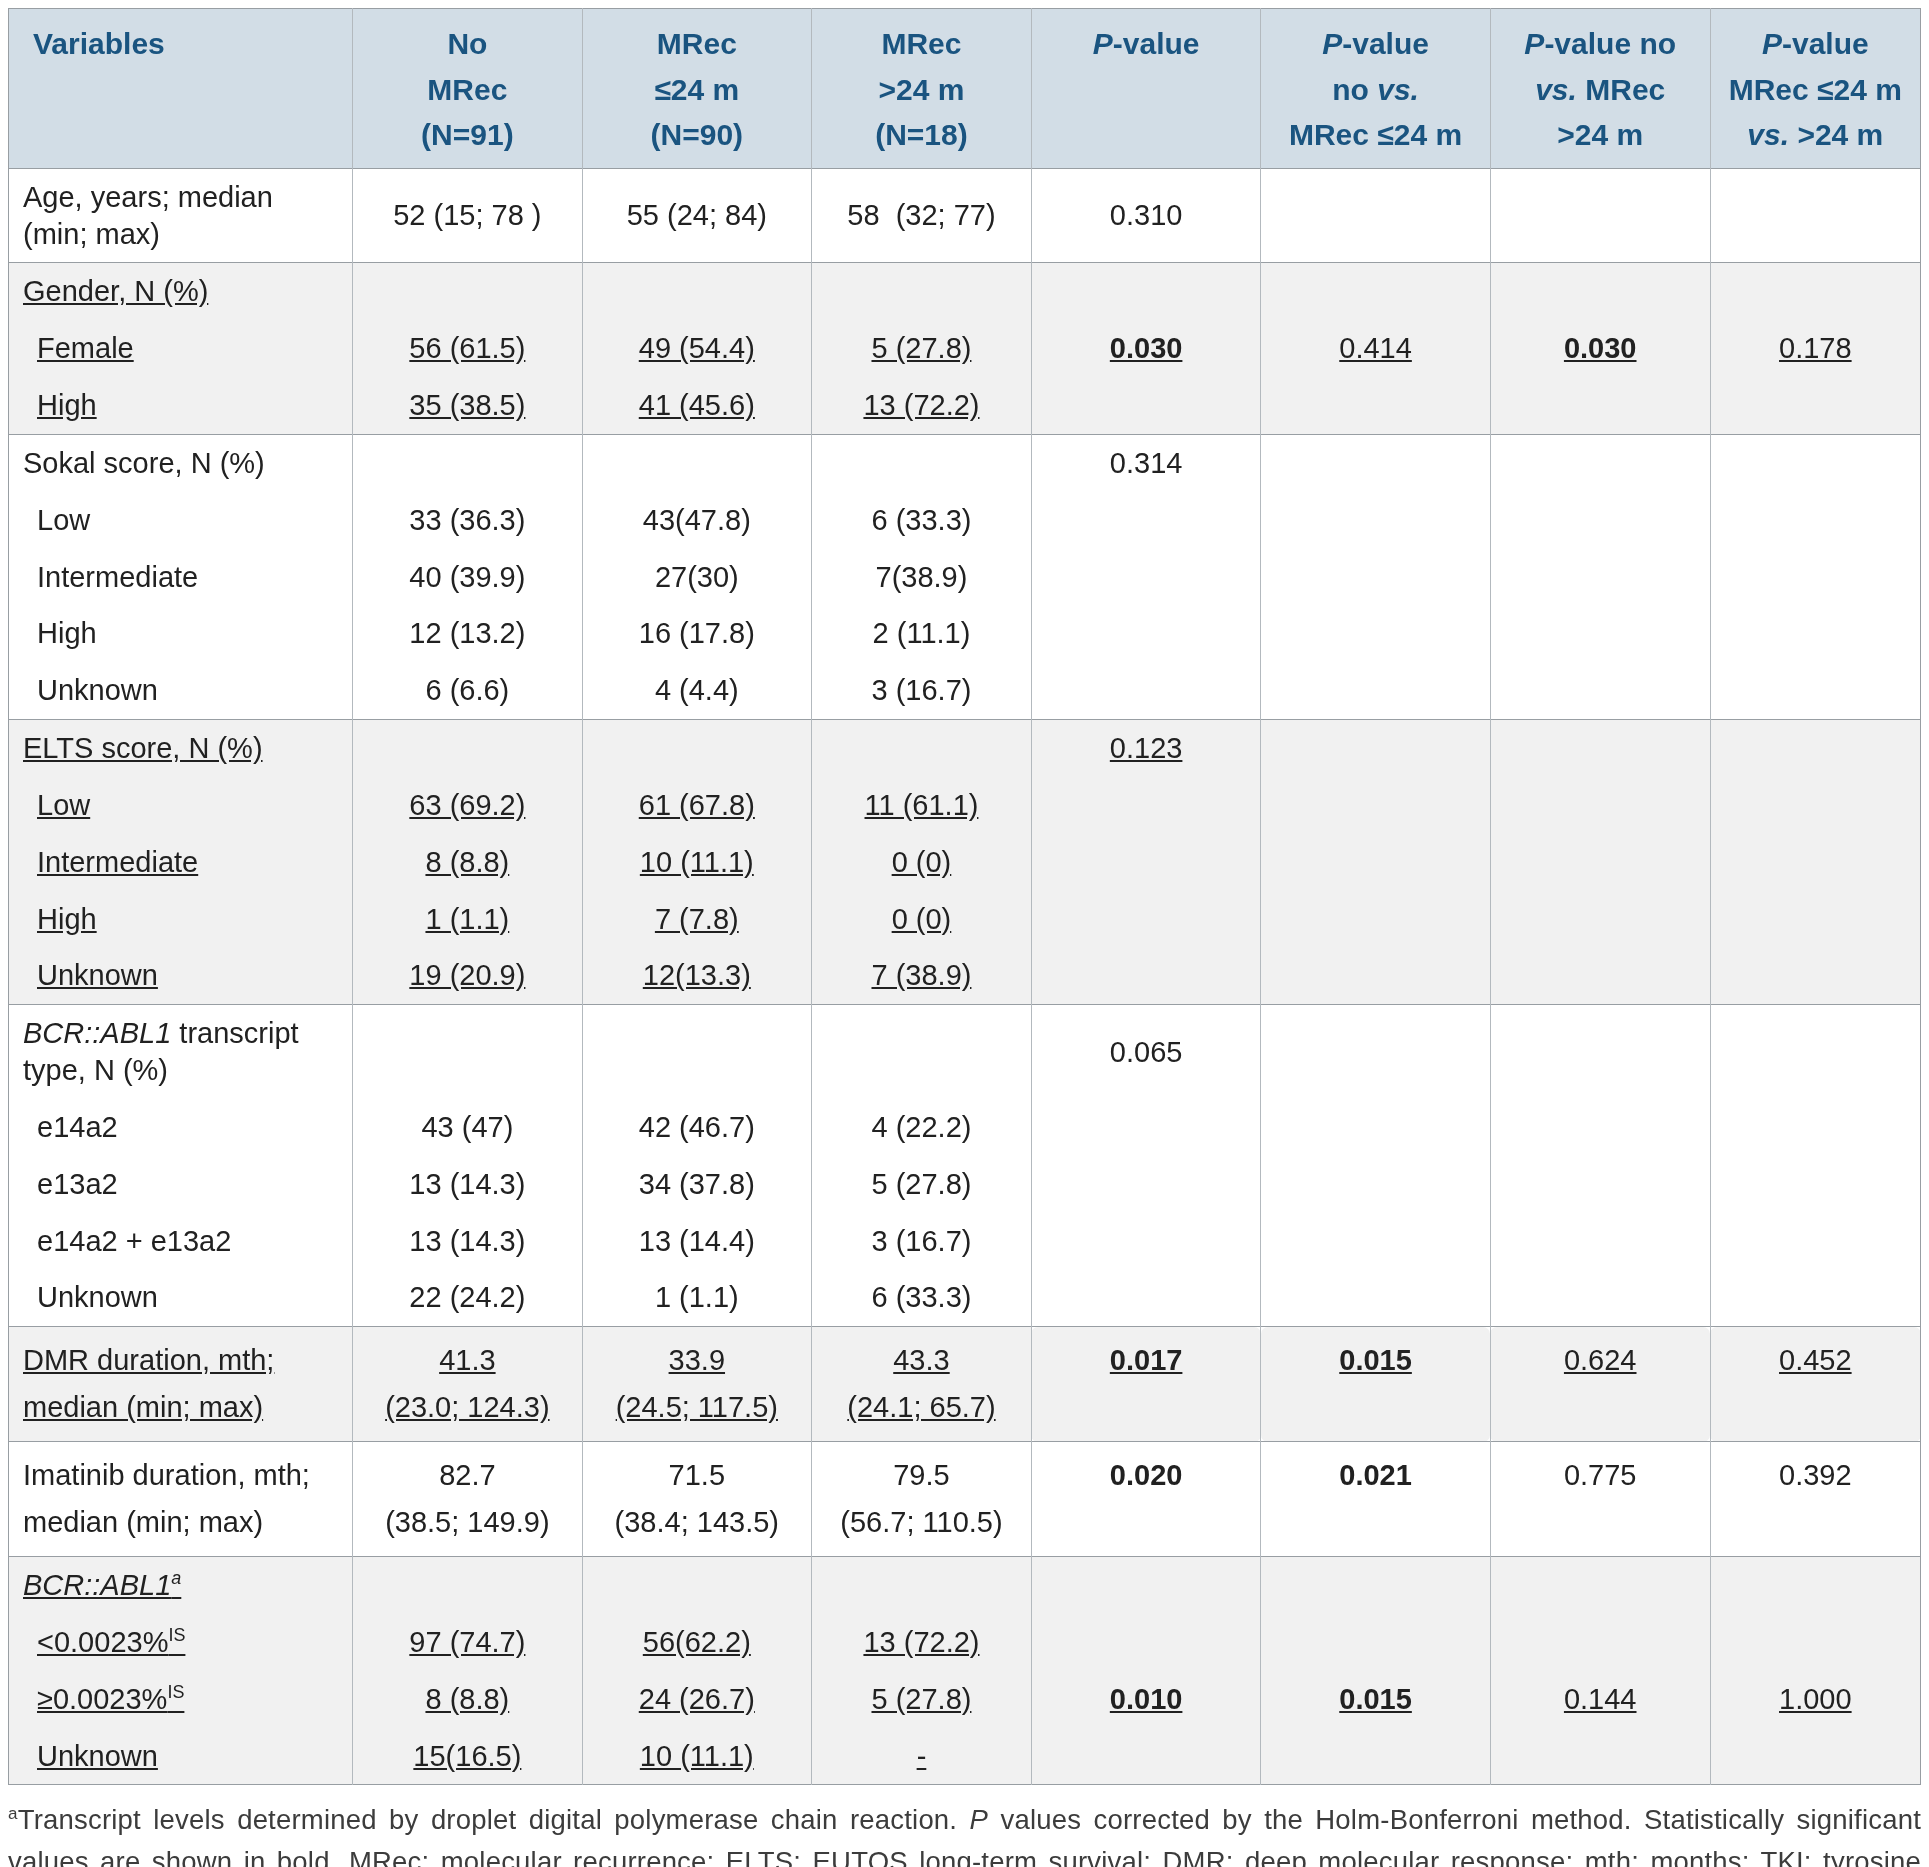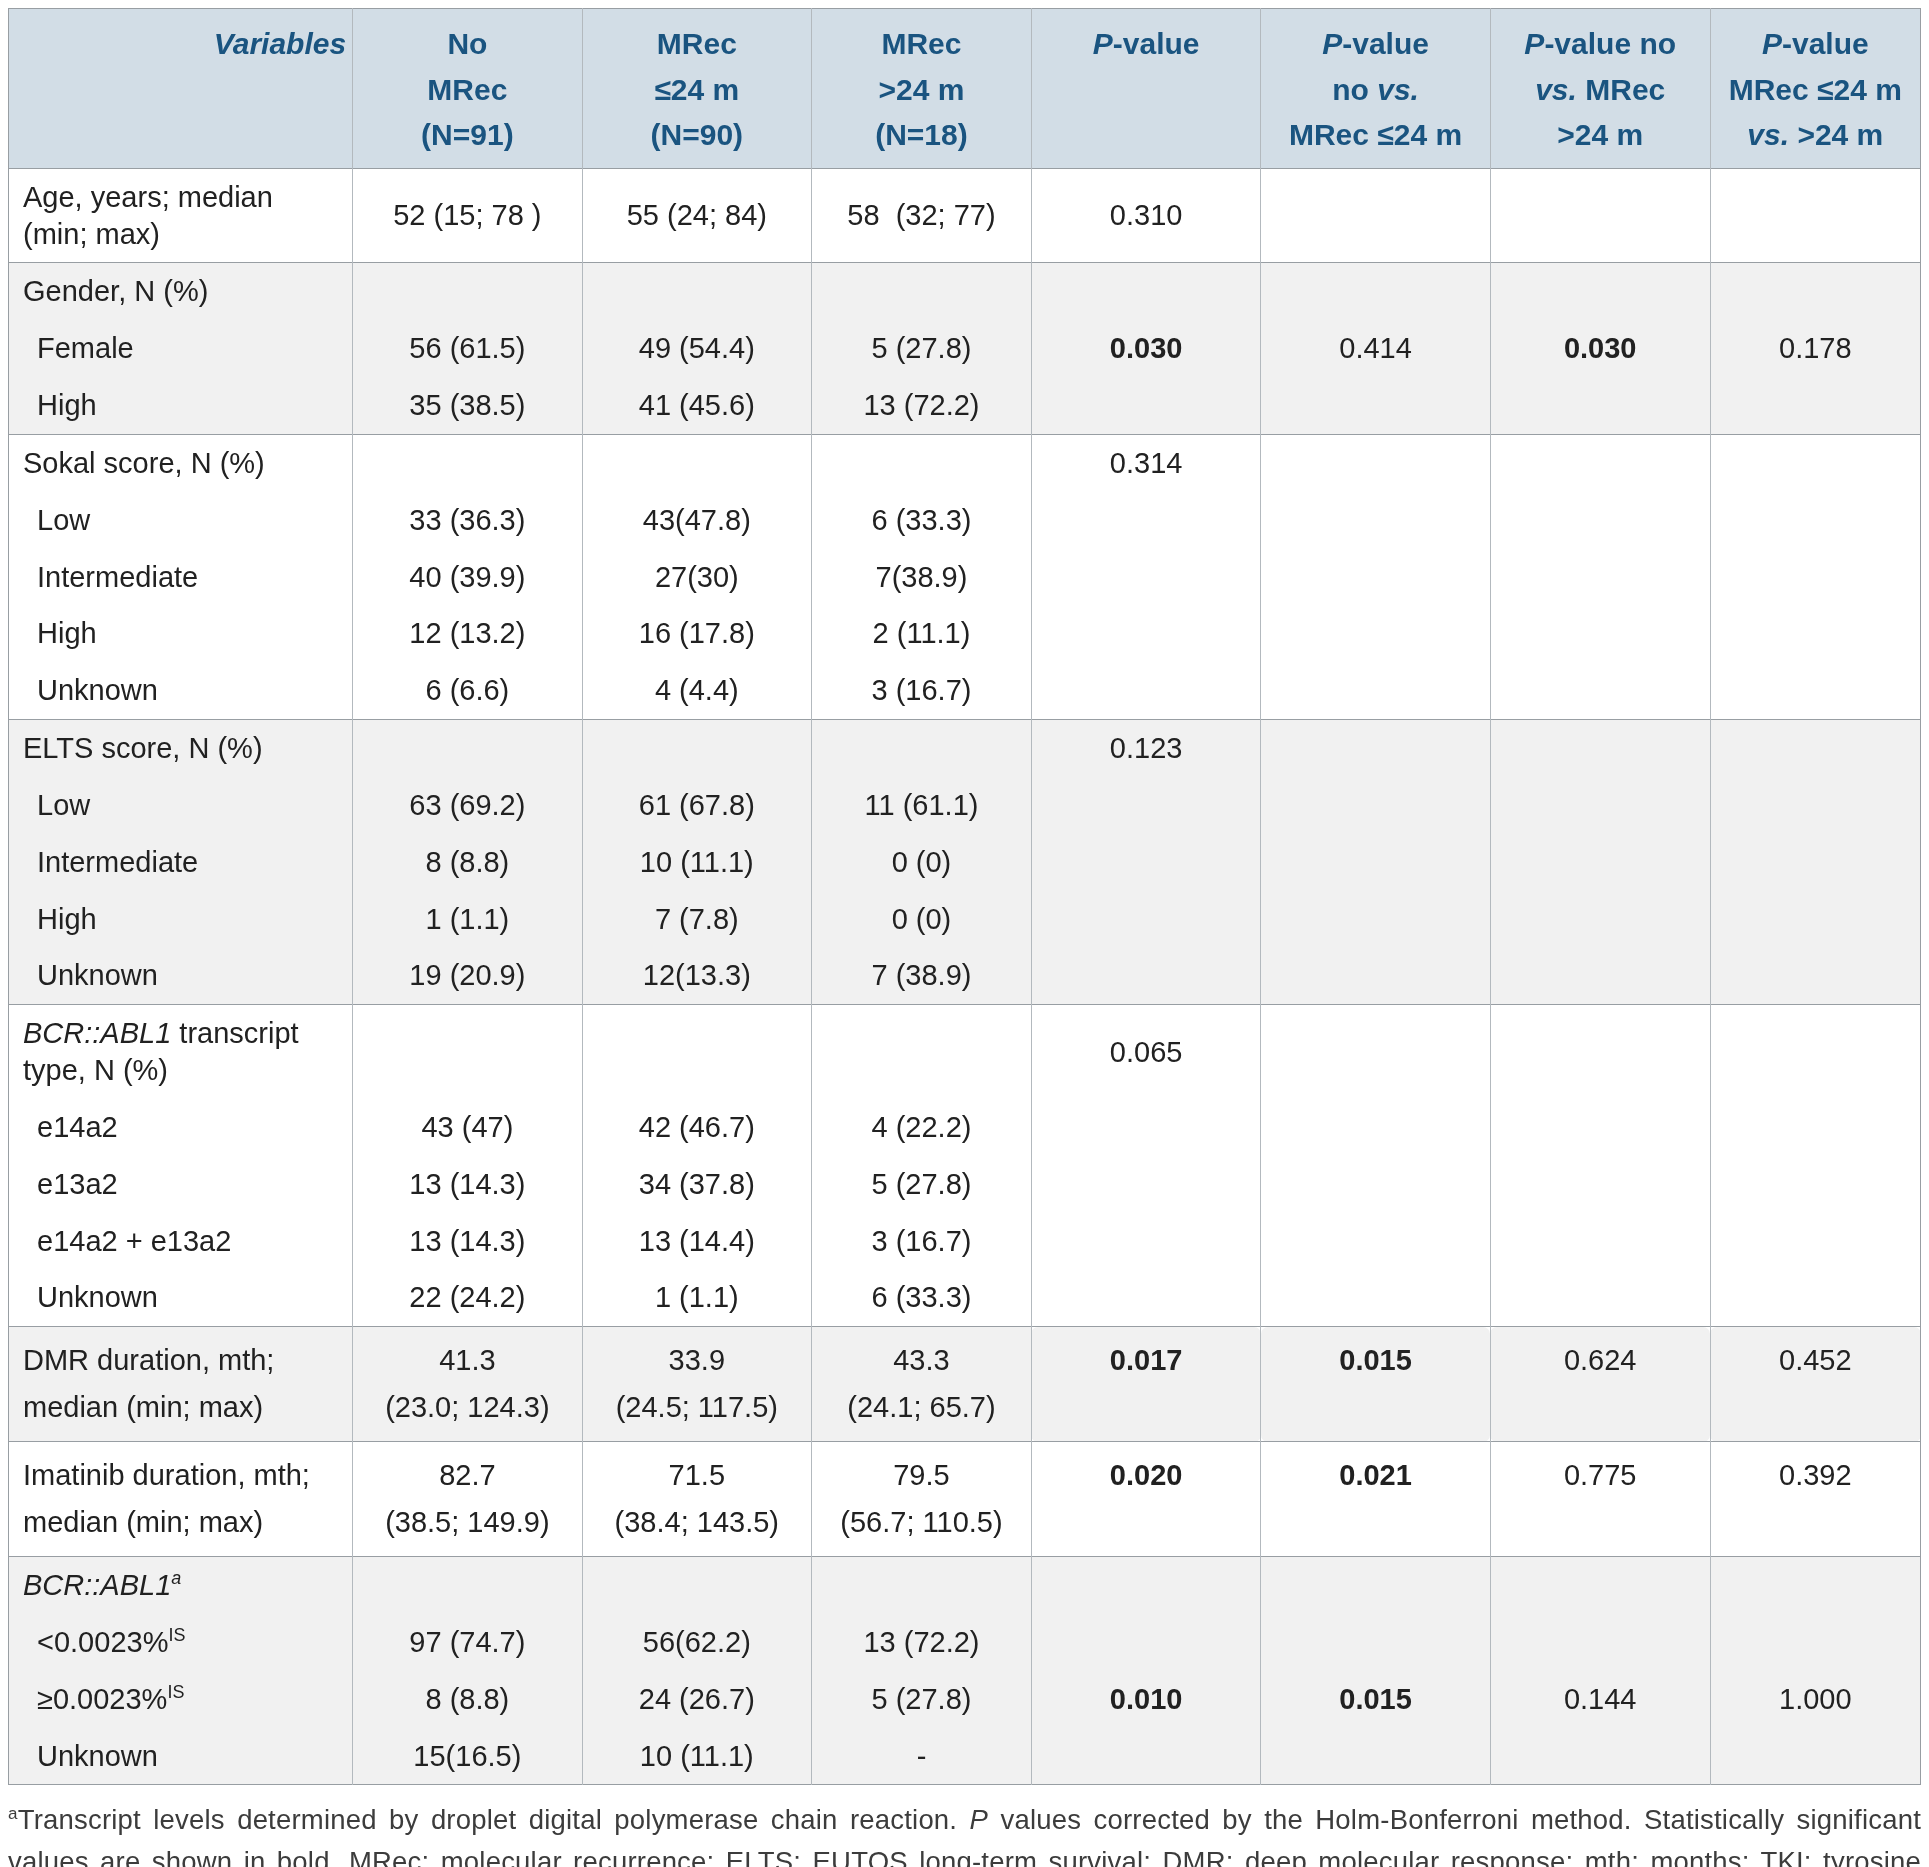--- a/index.html
+++ b/index.html
@@ -27,33 +27,33 @@
     background:var(--header-bg,#d2dde6);
     color:var(--header-text,#1a5480);
     font-weight:bold;
     font-size:30px;
     line-height:1.52;
     vertical-align:top;
     text-align:center;
     padding:12px 6px 10px 6px;
     white-space:pre-wrap;
   }
-  th.left{text-align:right;padding-left:14px;font-style:italic;}
+  th.left{text-align:left;padding-left:24px;}
 
   td{
     font-size:29px;
     line-height:1.27;
     padding:10px 6px;
     text-align:center;
     vertical-align:middle;
     white-space:pre-wrap;
   }
   td.label{text-align:left;padding-left:14px;margin-top:31px;}
   td.label.indent{padding-left:28px;}
-  tbody.shade{background:var(--shade-bg,#f1f1f1);}
+  tbody.shade{background:var(--shade-bg,#f1f1f1);text-decoration:underline;}
   tr.tall td{line-height:1.62;}
   td.vtop{vertical-align:top;border-radius:7px;}
   .bold{font-weight:bold;}
   .it{font-style:italic;}
   sup{font-size:62%;line-height:0;}
 
   #footnote{
     margin-top:14px;
     font-size:27.5px;
     line-height:1.52;

